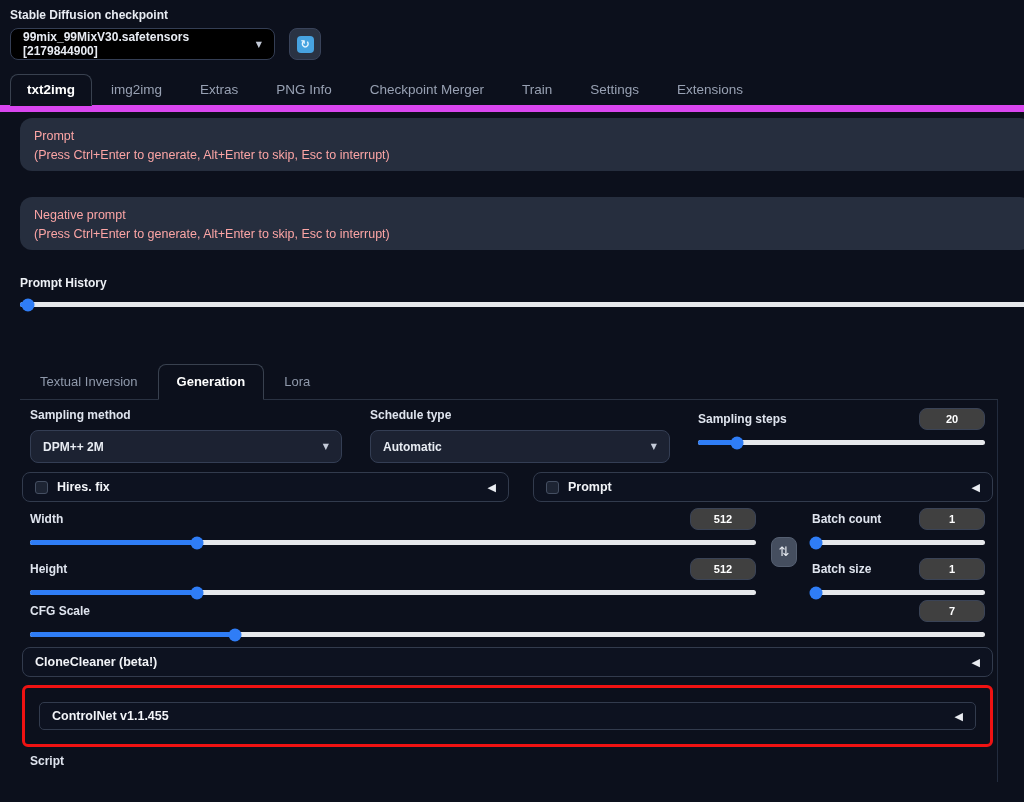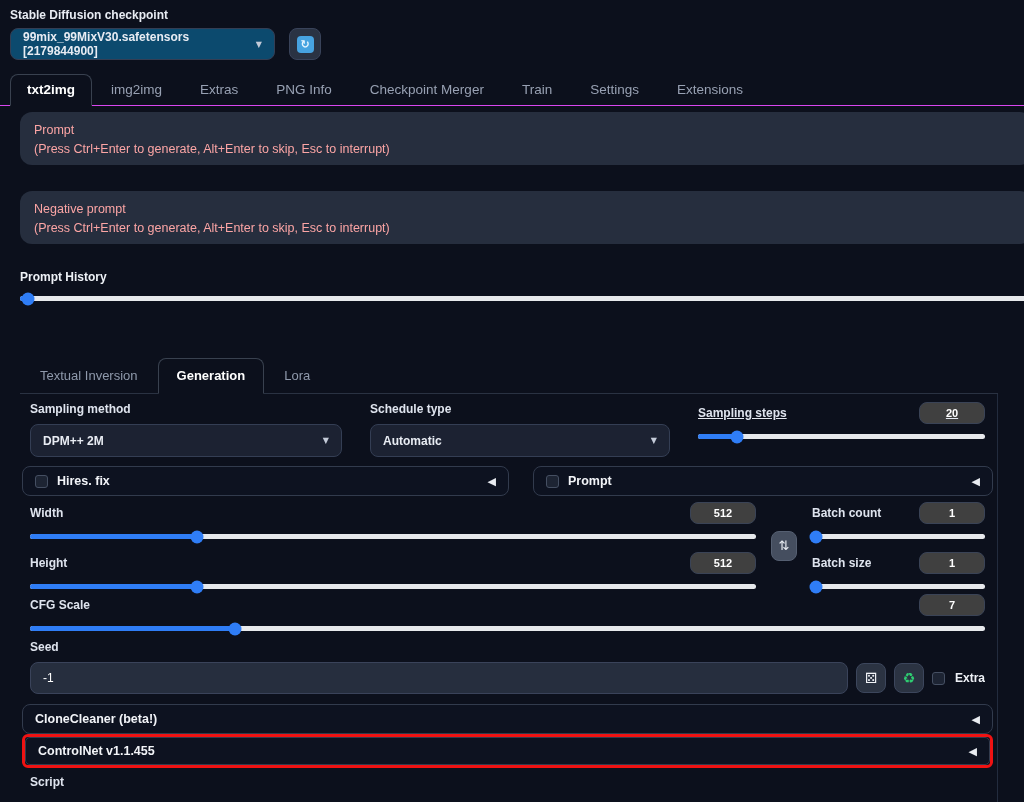--- a/index.html
+++ b/index.html
@@ -19,37 +19,37 @@
     width:1024px;height:802px;position:relative;overflow:hidden;
     font-family:"Liberation Sans",sans-serif;color:var(--label);
   }
   .icon{font-family:"DejaVu Sans",sans-serif;}
 
   
   .header{padding:8px 0 0 10px;}
   .header-label{font-size:12px;font-weight:700;color:#e8ecf3;margin-bottom:6px;}
   .header-row{display:flex;align-items:center;gap:14px;}
   .dropdown{
-    background:#0c4a6e;border:1px solid var(--border);border-radius:8px;
+    background:#000000;border:1px solid var(--border);border-radius:8px;
     height:32px;display:flex;align-items:center;justify-content:space-between;
     padding:0 12px;font-size:12px;font-weight:700;color:#e8ecf3;cursor:pointer;
   }
   .dd-caret{font-size:8px;color:#c4cbd8;margin-left:10px;}
   .ckpt-dd{width:265px;}
   .icon-btn{
     width:32px;height:32px;border-radius:8px;background:#2a3343;border:1px solid #39435a;
     display:flex;align-items:center;justify-content:center;cursor:pointer;flex:0 0 auto;
   }
   .refresh-glyph{
     width:17px;height:17px;border-radius:4px;background:var(--refresh-blue);
     color:#eaf6ff;font-size:11px;line-height:17px;text-align:center;font-weight:700;
   }
 
   
-  .tabbar{display:flex;align-items:flex-end;margin-top:14px;border-bottom:1px solid #d946ef;padding-left:10px;}
+  .tabbar{display:flex;align-items:flex-end;margin-top:14px;border-bottom:7px solid #d946ef;padding-left:10px;}
   .tab{
     font-size:13.5px;color:var(--muted);padding:7px 19px 8px;cursor:pointer;white-space:nowrap;
   }
   .tab.active{
     color:#fff;font-weight:700;background:var(--bg);
     border:1px solid #39414f;border-bottom:1px solid var(--bg);
     border-radius:8px 8px 0 0;margin-bottom:-1px;padding:7px 16px 8px;
   }
 
   
@@ -79,21 +79,21 @@
   .gen-tab.active{
     color:#fff;font-weight:700;background:var(--bg);
     border:1px solid #39414f;border-bottom:1px solid var(--bg);
     border-radius:8px 8px 0 0;margin-bottom:-1px;padding:9px 18px 10px;
   }
   .gen-panel{margin-left:20px;width:978px;border-right:1px solid #232c3e;padding:8px 4px 14px 2px;}
 
   .row1{display:flex;gap:12px;}
   .col-sm{width:328px;}
   .col-st{width:316px;}
-  .col-steps{flex:1;text-decoration:underline;}
+  .col-steps{flex:1;}
   .param-label{font-size:12px;font-weight:700;color:#dfe4ee;}
   .field-dd{height:33px;margin-top:8px;background:#1c2232;}
   .inset{padding:0 8px;}
 
   .param-head{display:flex;align-items:center;justify-content:space-between;height:22px;}
   .num-input{
     width:66px;height:22px;background:#404040;border:1px solid #3a4356;border-radius:8px;
     color:#fff;font-size:11px;font-weight:600;text-align:center;outline:none;
     font-family:"Liberation Sans",sans-serif;
   }
@@ -136,21 +136,21 @@
   .mini-btn{
     width:30px;height:30px;border-radius:8px;background:#2b3342;border:1px solid #3c465c;
     display:flex;align-items:center;justify-content:center;cursor:pointer;flex:0 0 auto;font-size:14px;
   }
   .dice-glyph{color:#f2f4f8;}
   .recycle-glyph{color:var(--recycle-green);}
   .extra-label{font-size:12px;font-weight:700;color:#eef1f6;margin-left:2px;}
 
   .full-acc{margin-top:10px;}
   .red-wrap{
-    border:3px solid var(--highlight-red);border-radius:6px;padding:0;
+    margin-top:8px;border:3px solid var(--highlight-red);border-radius:6px;padding:14px;
   }
   .red-wrap .accordion{height:28px;border-radius:5px;}
 
   .script-zone{margin-top:7px;}
 </style>
 </head>
 <body>
 
 <div class="header">
   <div class="header-label">Stable Diffusion checkpoint</div>
@@ -299,34 +299,20 @@
     <div class="param-head">
       <span class="param-label">CFG Scale</span>
       <input class="num-input" value="7" style="">
     </div>
     <div class="slider">
       <div class="fill" style="width: 21.5%;"></div>
       <div class="handle" style="left: 21.5%;"></div>
     </div>
   </div>
 
-  <div class="seed-zone inset">
-    <div class="param-label">Seed</div>
-    <div class="seed-row">
-      <input class="seed-input" value="-1" style="">
-      <div class="mini-btn">
-        <span class="dice-glyph icon">⚄</span>
-      </div>
-      <div class="mini-btn">
-        <span class="recycle-glyph icon">♻</span>
-      </div>
-      <span class="checkbox"></span>
-      <span class="extra-label">Extra</span>
-    </div>
-  </div>
 
   <div class="accordion full-acc">
     <span class="acc-label">CloneCleaner (beta!)</span>
     <span class="acc-arrow icon">◀</span>
   </div>
 
   <div class="red-wrap">
     <div class="accordion">
       <span class="acc-label">ControlNet v1.1.455</span>
       <span class="acc-arrow icon">◀</span>

